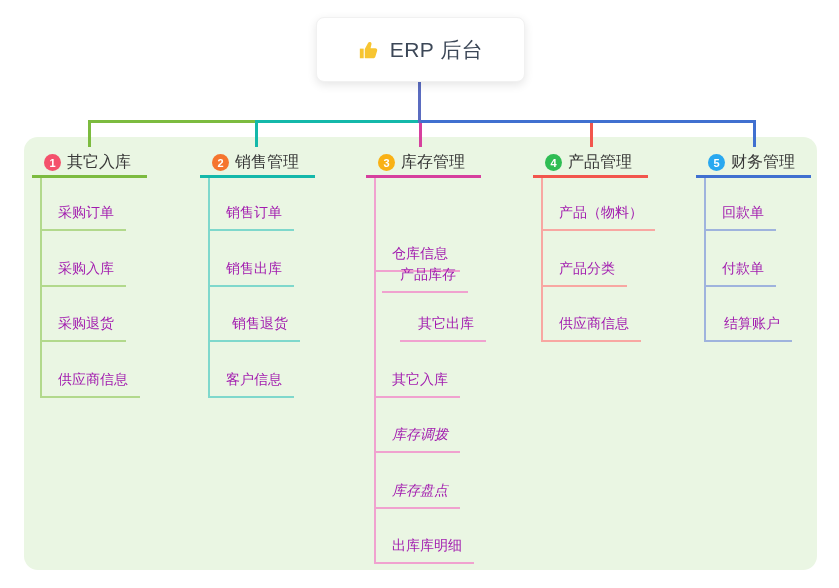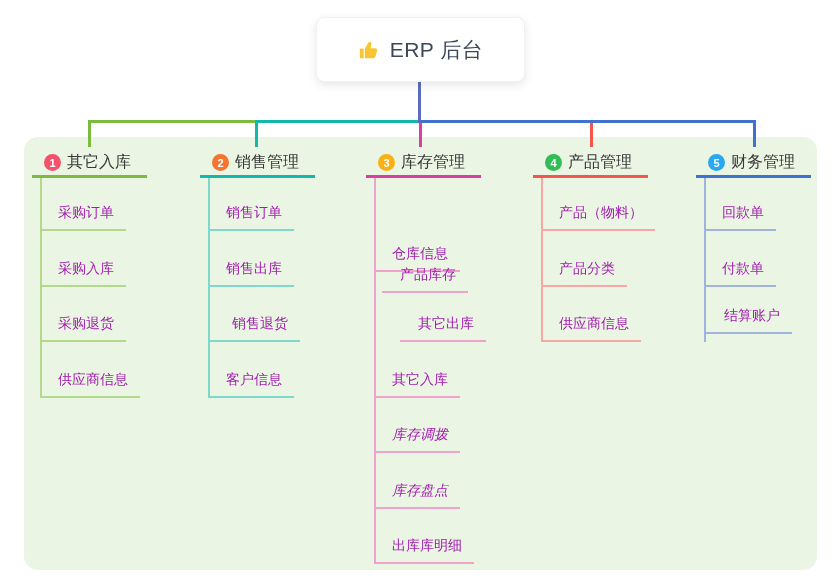--- a/index.html
+++ b/index.html
@@ -106,15 +106,15 @@
       <div class="child" style="left: 541px; top: 202px; border-bottom-color: rgb(248, 167, 162);">产品（物料）</div>
       <div class="child" style="left: 541px; top: 258px; border-bottom-color: rgb(248, 167, 162);">产品分类</div>
       <div class="child" style="left: 541px; top: 313px; border-bottom-color: rgb(248, 167, 162);">供应商信息</div>
       <div class="branch-header" style="left: 696px; top: 150px; border-bottom-color: rgb(64, 112, 208);">
         <span class="badge" style="background: rgb(41, 168, 240);">5</span>
         <span class="branch-label">财务管理</span>
       </div>
       <div class="line" style="left: 704px; top: 178px; width: 2px; height: 164px; background: rgb(159, 179, 221);"></div>
       <div class="child" style="left: 704px; top: 202px; border-bottom-color: rgb(159, 179, 221);">回款单</div>
       <div class="child" style="left: 704px; top: 258px; border-bottom-color: rgb(159, 179, 221);">付款单</div>
-      <div class="child" style="left: 704px; top: 305px; border-bottom-color: rgb(159, 179, 221); padding-left: 20px;">结算账户</div>
+      <div class="child" style="left: 704px; top: 313px; border-bottom-color: rgb(159, 179, 221); padding-left: 20px;">结算账户</div>
     </div>
 </div>
 
 </body></html>

